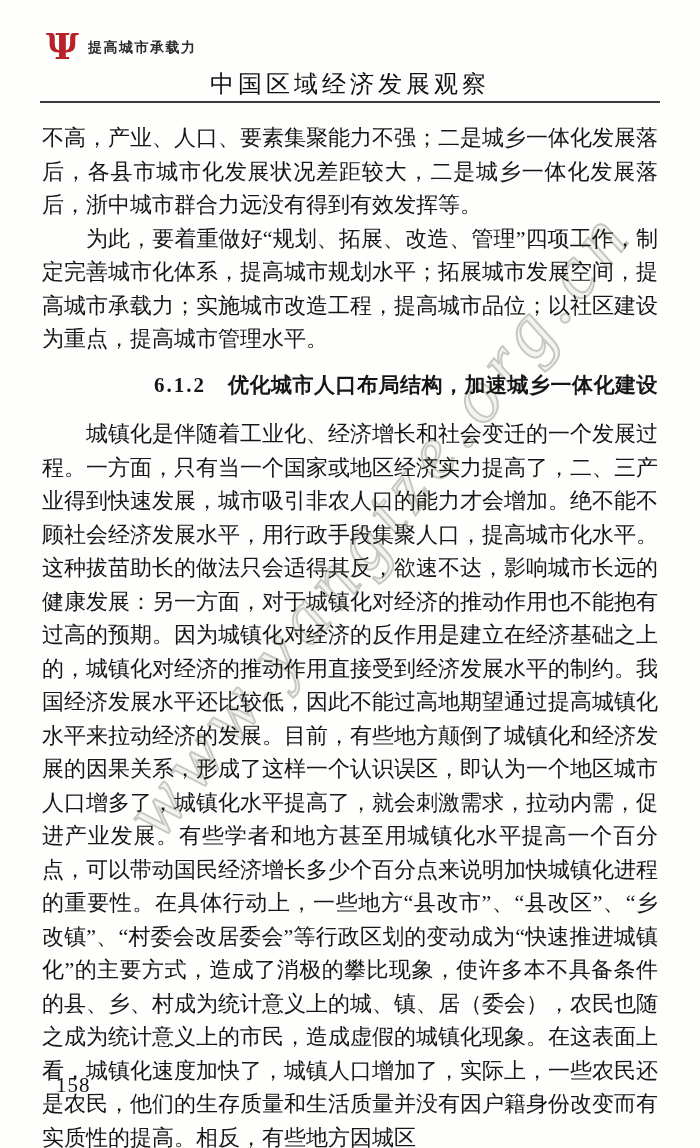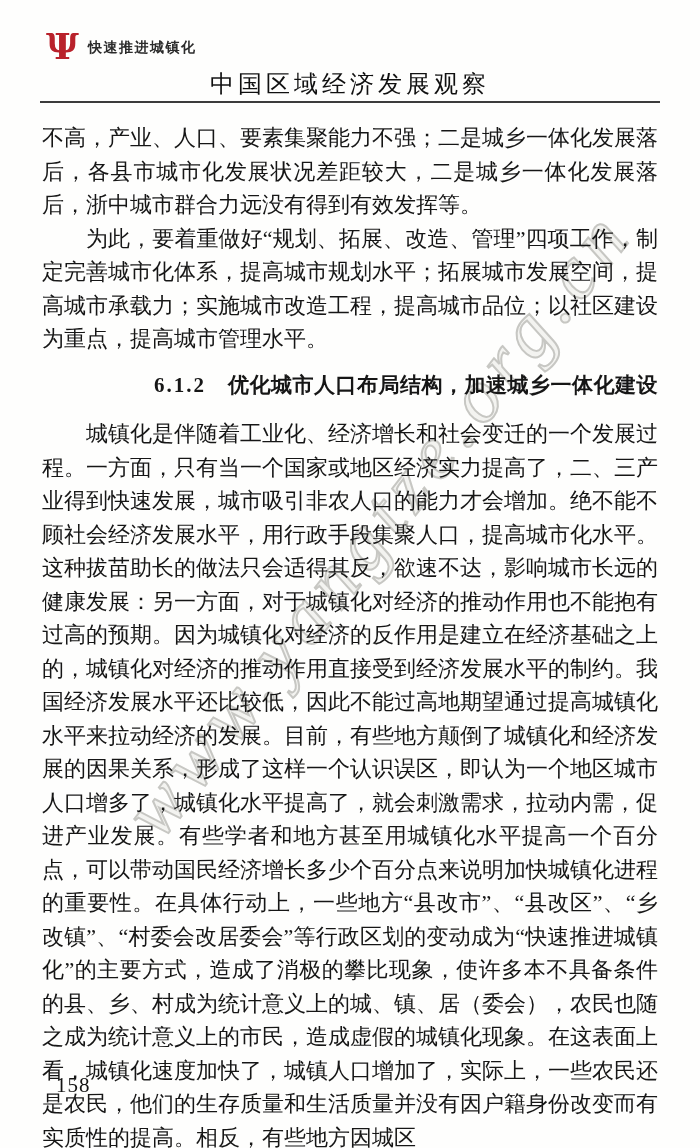--- a/index.html
+++ b/index.html
@@ -124,21 +124,21 @@
 </style>
 </head>
 <body>
 
 <div class="page">
 
   <div class="watermark">www.yangtze.org.cn</div>
 
   <div class="brand">
     <span class="brand-glyph">Ψ</span>
-    <span class="brand-name">快速推进城镇化</span>
+    <span class="brand-name">提高城市承载力</span>
   </div>
 
   <div class="running-title">中国区域经济发展观察</div>
 
   <div class="header-rule"></div>
 
   <div class="content">
 
     <p>不高，产业、人口、要素集聚能力不强；二是城乡一体化发展落后，各县市城市化发展状况差距较大，二是城乡一体化发展落后，浙中城市群合力远没有得到有效发挥等。</p>
 

